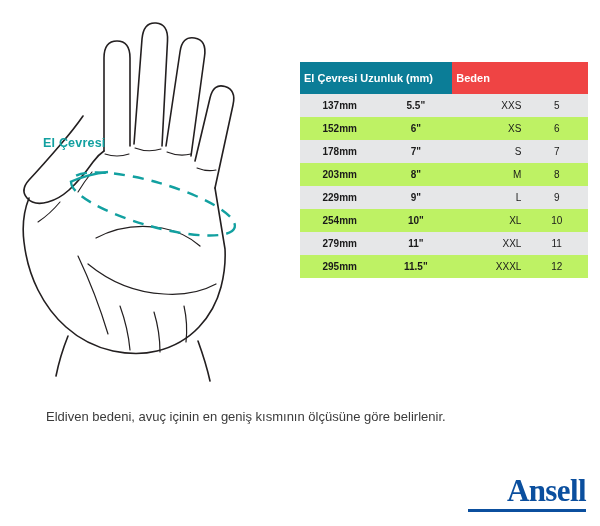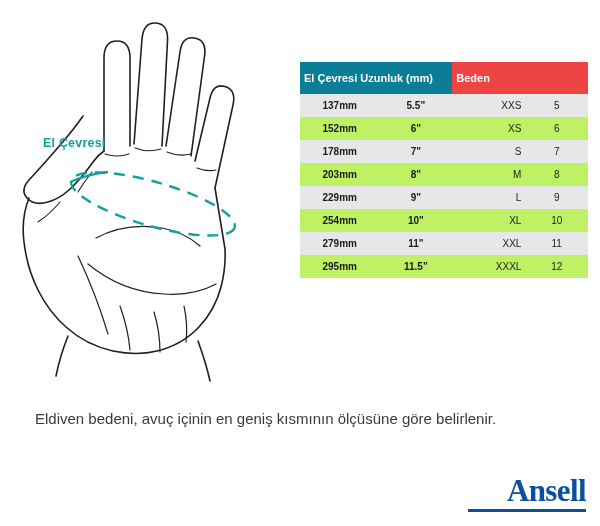--- a/index.html
+++ b/index.html
@@ -79,25 +79,25 @@
     background: #bef264;
   }
   #size-table td.c0 { width: 76px; font-weight: bold; }
   #size-table td.c1 { width: 70px; font-weight: bold; }
   #size-table td.c2 { width: 70px; text-align: right; }
   #size-table td.c3 { width: 60px; }
 
   
   #caption {
     position: absolute;
-    left: 35px;
+    left: 46px;
     top: 407px;
     width: 540px;
     color: #3b3b3b;
-    font-size: 15px;
+    font-size: 13px;
     line-height: 1.55;
   }
 
   
   #brand-logo {
     position: absolute;
     right: 14px;
     bottom: 14px;
     text-align: right;
     margin-top: 28px;

